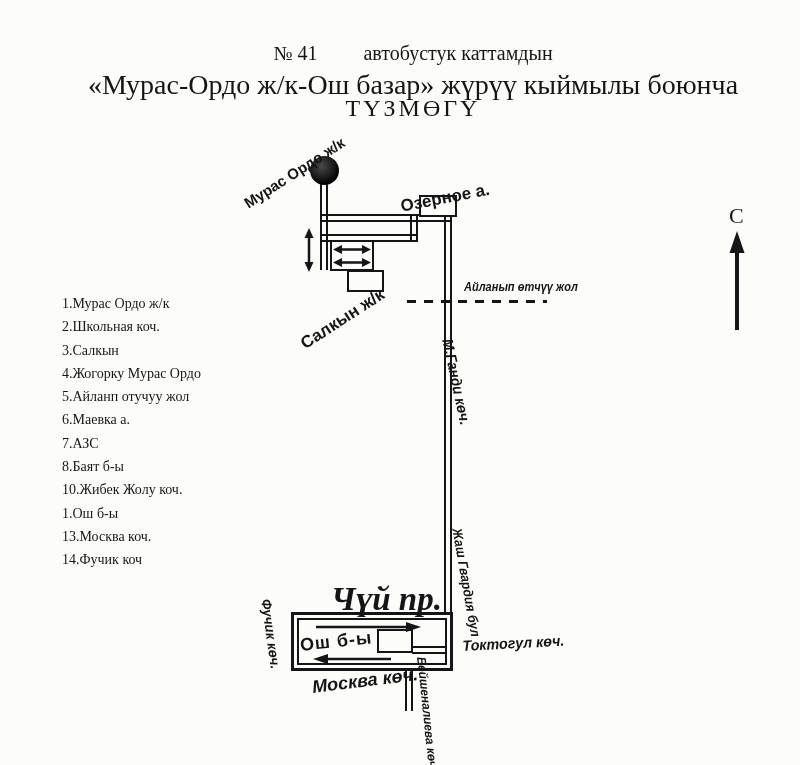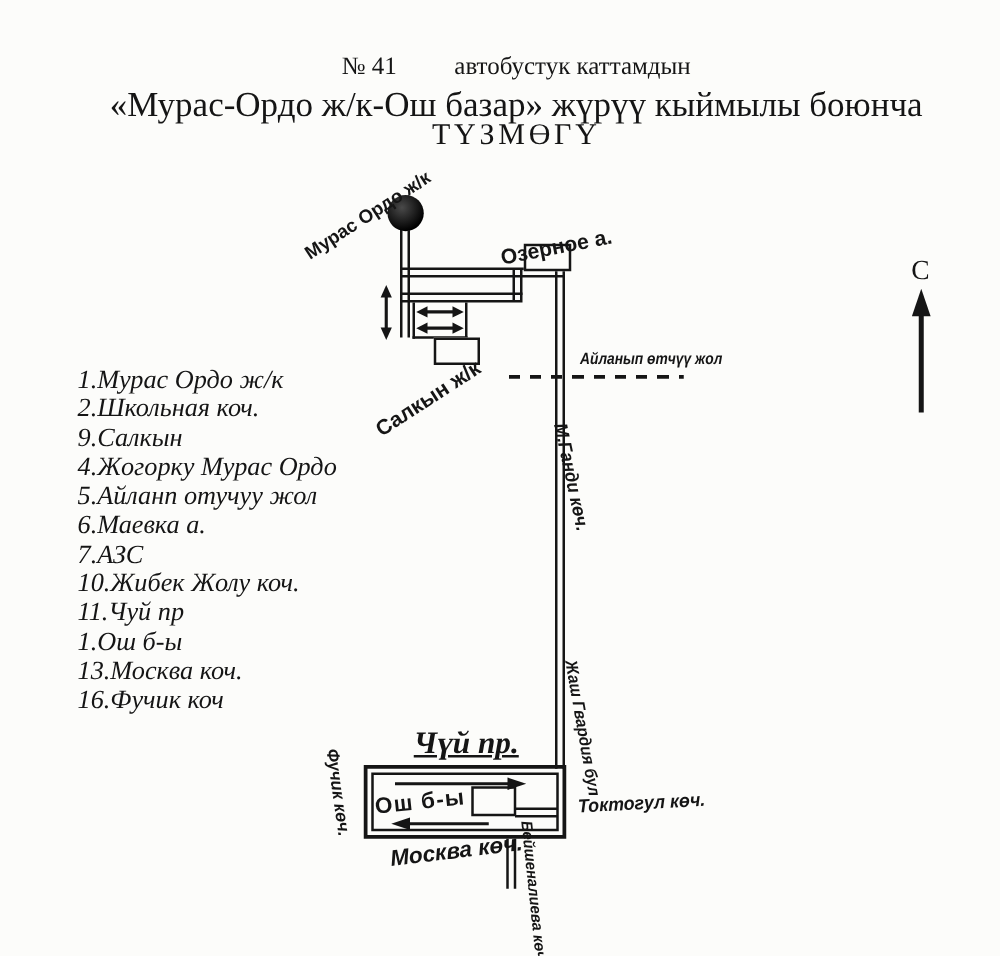--- a/index.html
+++ b/index.html
@@ -8,21 +8,21 @@
     background:#fcfcfa;color:#151515;
     font-family:"Liberation Serif", serif;
   }
   
   .title-line{position:absolute;left:13px;width:800px;text-align:center;white-space:nowrap;}
   .t1{top:42px;font-size:20px;}
   .t1 .gap{margin-left:46px;}
   .t2{top:69px;font-size:28px;}
   .t3{top:95px;font-size:24px;letter-spacing:3px;}
   
-  .stops{position:absolute;left:62px;top:292px;font-size:21px;line-height:23.3px;font-style:italic;}
+  .stops{position:absolute;left:62px;top:292px;font-size:14px;line-height:23.3px;}
   
   .road-h{position:absolute;box-sizing:border-box;height:8px;
     border-top:2px solid #151515;border-bottom:2px solid #151515;}
   .road-v{position:absolute;box-sizing:border-box;width:8px;
     border-left:2px solid #151515;border-right:2px solid #151515;}
   .bld{position:absolute;box-sizing:border-box;background:#fcfcfa;border:2px solid #151515;}
   .loop{position:absolute;box-sizing:border-box;border:3px solid #151515;}
   .loop-inner{position:absolute;inset:3px;border:2px solid #151515;}
   .dashed{position:absolute;height:3px;
     background:repeating-linear-gradient(90deg,#151515 0 9px,transparent 9px 17px);}
@@ -44,30 +44,30 @@
 
 <div class="title-line t1">
   <span>№  41</span><span class="gap">автобустук каттамдын</span>
 </div>
 <div class="title-line t2">«Мурас-Ордо ж/к-Ош базар» жүрүү кыймылы боюнча</div>
 <div class="title-line t3">ТҮЗМӨГҮ</div>
 
 <div class="stops">
   <div>1.Мурас Ордо ж/к</div>
   <div>2.Школьная коч.</div>
-  <div>9.Салкын</div>
+  <div>3.Салкын</div>
   <div>4.Жогорку Мурас Ордо</div>
   <div>5.Айланп отучуу жол</div>
   <div>6.Маевка а.</div>
   <div>7.АЗС</div>
+  <div>8.Баят б-ы</div>
   <div>10.Жибек Жолу коч.</div>
-  <div>11.Чуй пр</div>
   <div>1.Ош б-ы</div>
   <div>13.Москва коч.</div>
-  <div>16.Фучик коч</div>
+  <div>14.Фучик коч</div>
 </div>
 
 <div>
 
   <div class="circle" style="left:310px;top:156px;width:29px;height:29px;"></div>
 
   <div class="road-v" style="left:320px;top:184px;height:86px;"></div>
   <div class="road-h" style="left:320px;top:214px;width:132px;"></div>
   <div class="road-h" style="left:320px;top:234px;width:98px;"></div>
   <div class="road-v" style="left:410px;top:216px;height:24px;"></div>
@@ -110,21 +110,21 @@
       <polygon points="3,7 18,2 18,12"></polygon>
   </svg>
   <div class="road-v" style="left:405px;top:671px;height:40px;"></div>
 
   <div class="mlabel" style="left:241px;top:197px;font-size:15px;transform:rotate(-33deg);">Мурас Ордо ж/к</div>
   <div class="mlabel" style="left:399px;top:197px;font-size:17px;transform:rotate(-11deg);">Озерное а.</div>
   <div class="mlabel" style="left:297px;top:337px;font-size:17px;transform:rotate(-33deg);">Салкын ж/к</div>
   <div class="mlabel it" style="left:464px;top:279px;font-size:13px;transform:scaleX(0.85);">Айланып өтчүү жол</div>
   <div class="mlabel it" style="left:456px;top:337px;font-size:15px;transform:rotate(78deg) scaleX(0.92);">М.Ганди көч.</div>
   <div class="mlabel it" style="left:464px;top:527px;font-size:13.5px;transform:rotate(80deg) scaleX(0.92);">Жаш Гвардия бул</div>
-  <div class="mlabel it serif" style="left:331px;top:581px;font-size:25px;text-decoration:underline;">Чүй пр.</div>
+  <div class="mlabel it serif" style="left:331px;top:581px;font-size:33px;">Чүй пр.</div>
   <div class="mlabel" style="left:299px;top:635px;font-size:18px;transform:rotate(-6deg);letter-spacing:1px;">Ош б-ы</div>
   <div class="mlabel it" style="left:311px;top:677px;font-size:18px;transform:rotate(-7deg);">Москва көч.</div>
   <div class="mlabel it" style="left:274px;top:598px;font-size:14px;transform:rotate(82deg) scaleX(0.95);">Фучик көч.</div>
   <div class="mlabel it" style="left:462px;top:637px;font-size:15px;transform:rotate(-3deg) scaleX(0.95);">Токтогул көч.</div>
   <div class="mlabel it" style="left:428px;top:656px;font-size:12.5px;transform:rotate(84deg) scaleX(0.95);">Бейшеналиева көч.</div>
 
   <div class="compass-letter" style="left:729px;top:203px;">С</div>
   <svg class="arr" style="left:726px;top:231px;" width="22" height="102" viewBox="0 0 22 102">
     <line x1="11" y1="99" x2="11" y2="18" style="stroke-width:4"></line>
     <polygon points="11,0 3.5,22 18.5,22"></polygon>

